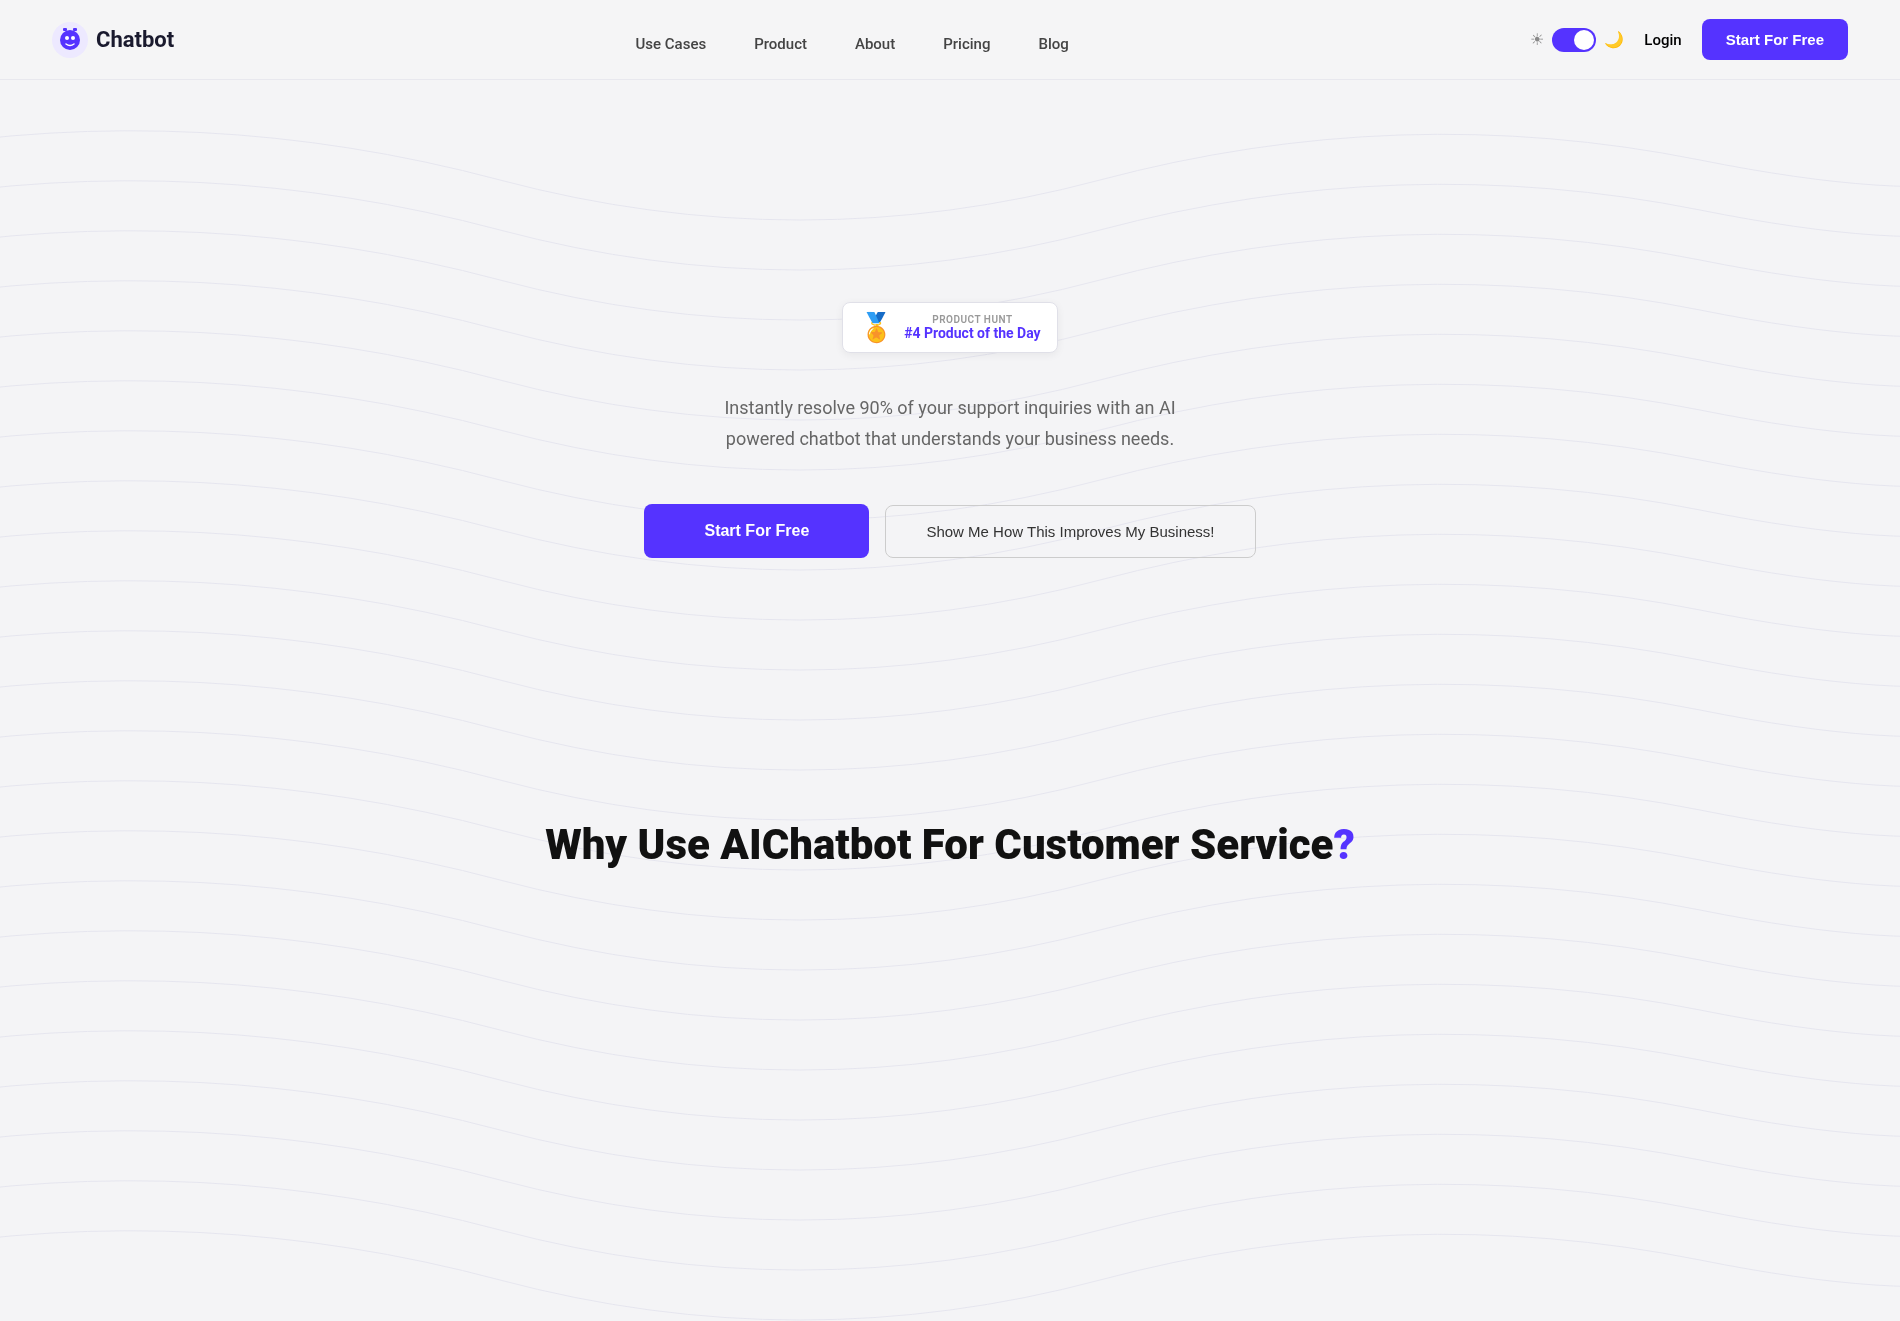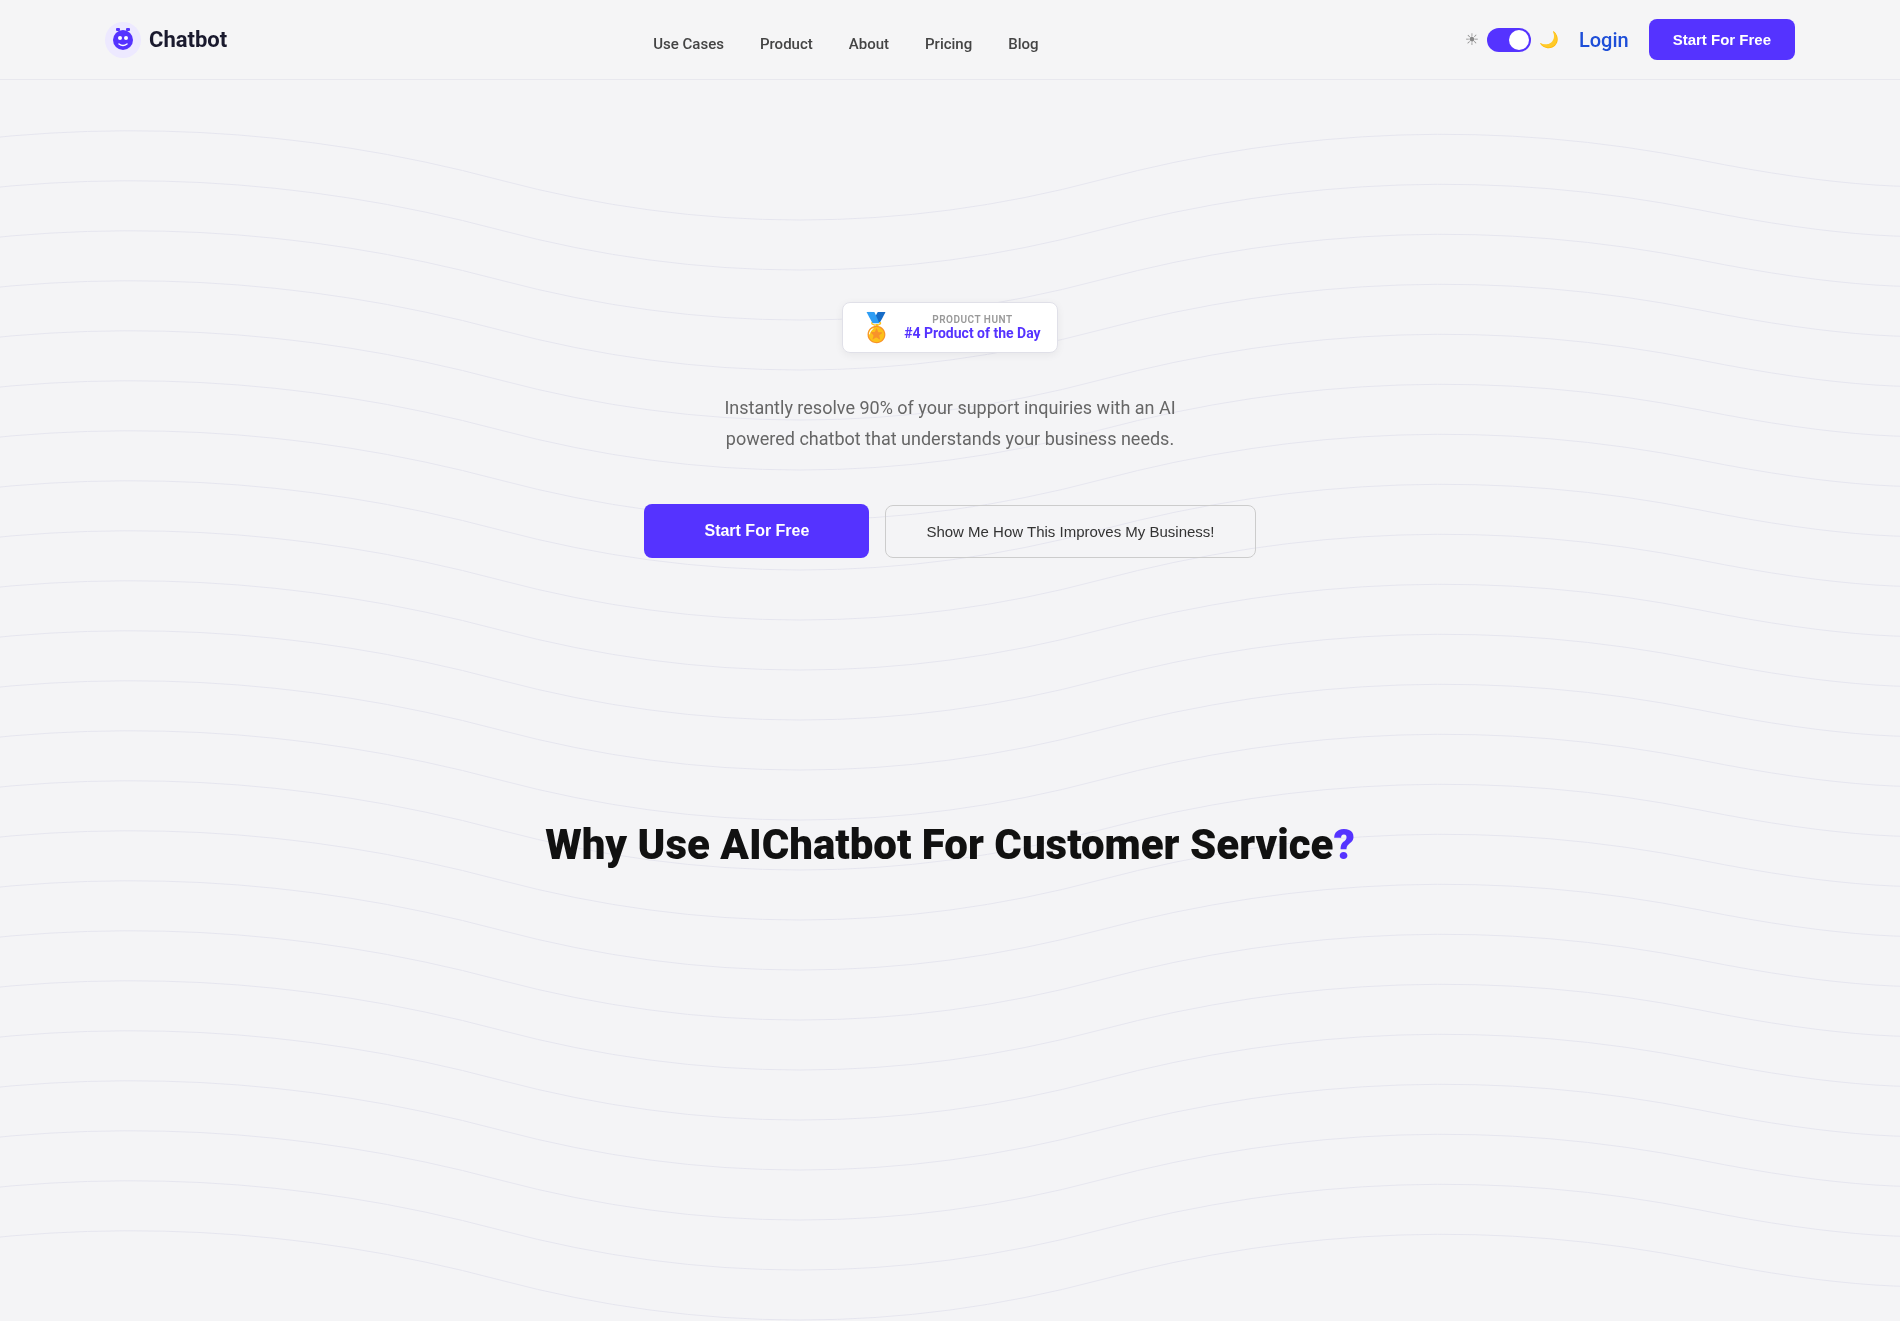--- a/index.html
+++ b/index.html
@@ -34,21 +34,21 @@
 
     
     .navbar {
       position: relative;
       z-index: 10;
       background-color: rgba(244, 244, 246, 0.95);
       border-bottom: 1px solid #e8e8ee;
       display: flex;
       align-items: center;
       justify-content: space-between;
-      padding: 0 105px;
+      padding: 0 52px;
       height: 80px;
     }
 
     .navbar-left {
       display: flex;
       align-items: center;
       gap: 8px;
     }
 
     .logo-icon {
@@ -58,21 +58,21 @@
 
     .logo-text {
       font-size: 22px;
       font-weight: 700;
       color: #1a1a2e;
     }
 
     .navbar-center {
       display: flex;
       align-items: center;
-      gap: 36px;
+      gap: 48px;
       margin-top: 8px;
     }
 
     .nav-link {
       font-size: 15px;
       color: #444;
       text-decoration: none;
       font-weight: 500;
       cursor: pointer;
     }
@@ -113,22 +113,22 @@
 
     .toggle-knob {
       width: 20px;
       height: 20px;
       background: white;
       border-radius: 50%;
       margin-left: auto;
     }
 
     .login-link {
-      font-size: 20px;
-      color: #1d4ed8;
+      font-size: 15px;
+      color: #000000;
       font-weight: 500;
       cursor: pointer;
       text-decoration: none;
     }
 
     .start-free-btn {
       background-color: #5533ff;
       color: white;
       border: none;
       padding: 12px 24px;

